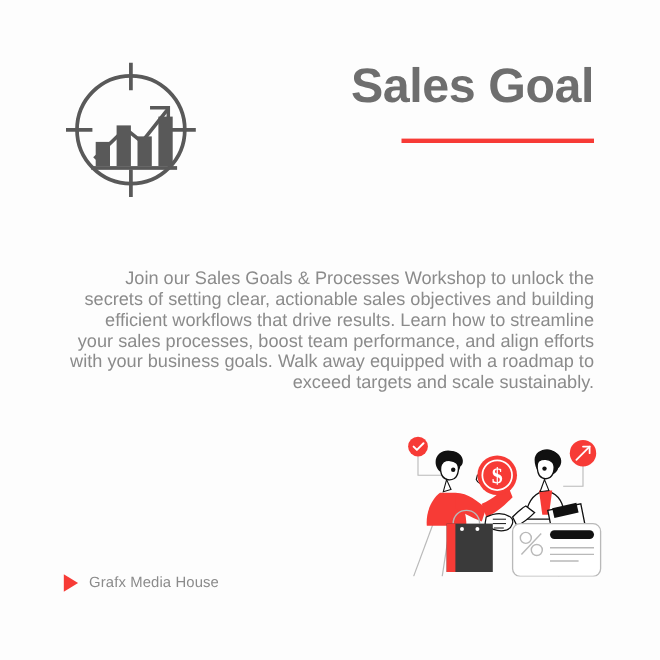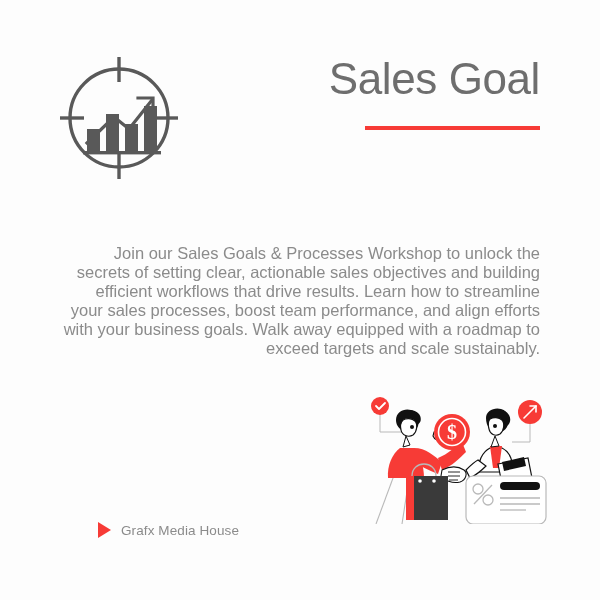--- a/index.html
+++ b/index.html
@@ -34,21 +34,21 @@
     position: absolute;
     right: 60px;
     top: 52px;
     width: 360px;
     text-align: right;
   }
   .title-line {
     display: block;
     font-size: 44px;
     line-height: 53px;
-    font-weight: 400;
+    font-weight: 700;
     color: #6e6e6e;
     letter-spacing: -0.4px;
     white-space: nowrap;
   }
   .title-rule {
     margin-top: 21px;
     margin-left: auto;
     width: 175px;
     height: 4px;
     background: #f73b36;
@@ -74,23 +74,22 @@
     width: 200px;
     height: 128px;
   }
 
   
   .footer {
     position: absolute;
     left: 58px;
     top: 522px;
     display: flex;
-    align-items: center;
+    align-items: flex-start;
     gap: 10px;
-    margin-left: 40px;
   }
   .footer-triangle {
     width: 0;
     height: 0;
     border-left: 13px solid #f73b36;
     border-top: 8px solid transparent;
     border-bottom: 8px solid transparent;
   }
   .footer-label {
     font-size: 13.5px;

